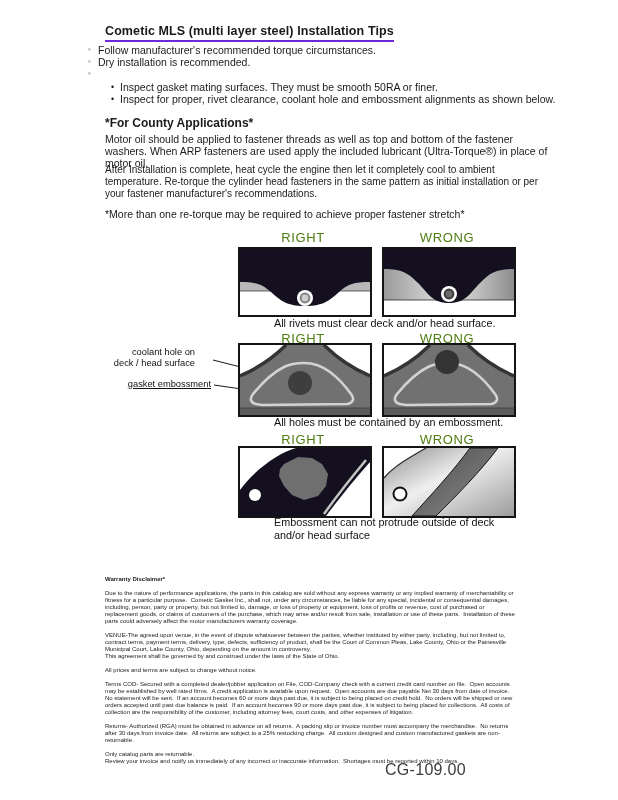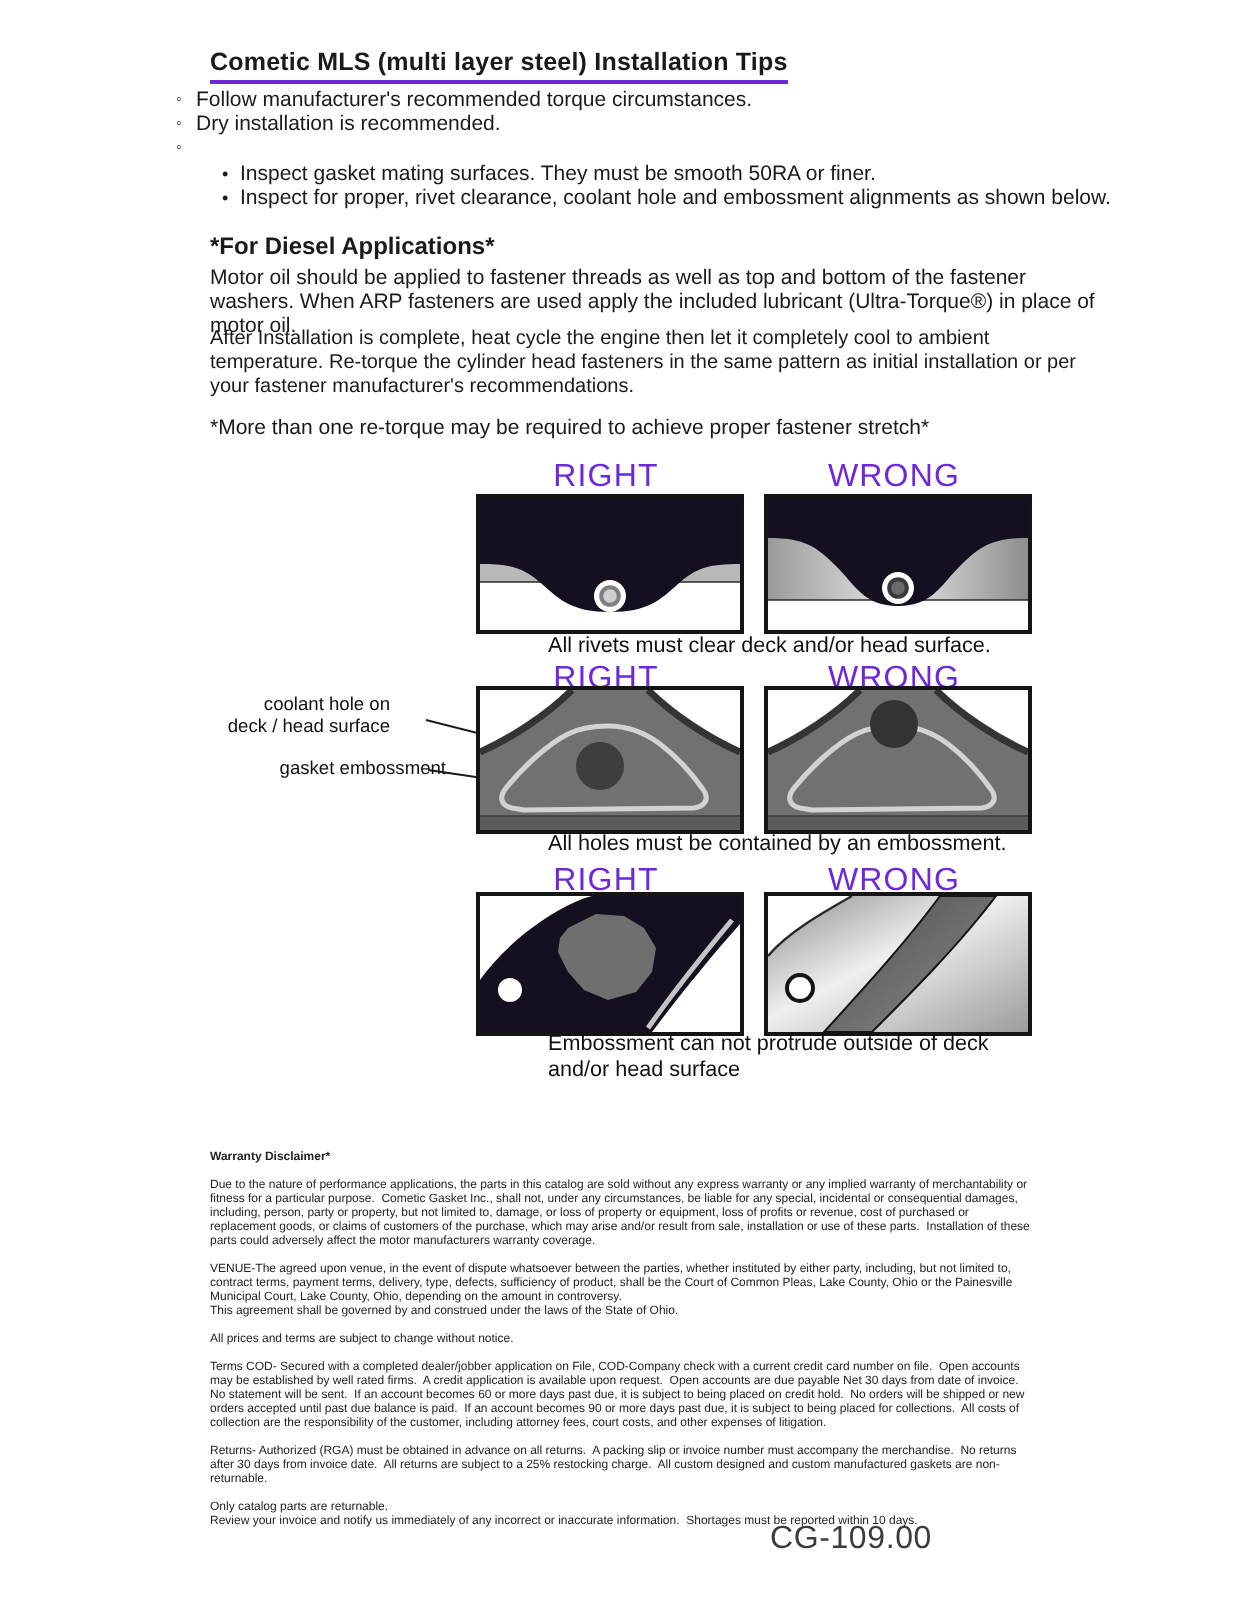--- a/index.html
+++ b/index.html
@@ -14,21 +14,21 @@
   }
   .bullets{left:88px;top:44px;width:505px;font-size:10.5px;line-height:12.2px;}
   .bullet-row{display:flex;}
   .bullet-mark{width:10px;font-size:8px;line-height:12.2px;flex:none;}
   .sub-row{display:flex;margin-left:23px;}
   .sub-mark{width:9px;font-size:9px;line-height:12.2px;flex:none;}
   .diesel-head{left:105px;top:116px;font-size:12px;font-weight:bold;}
   .diesel-p1{left:105px;top:133px;width:445px;font-size:10.5px;line-height:12.2px;}
   .diesel-p2{left:105px;top:164px;width:442px;font-size:10px;line-height:12.2px;}
   .diesel-p3{left:105px;top:208px;width:445px;font-size:10.5px;line-height:12.2px;}
-  .rw-label{width:130px;text-align:center;font-size:16px;letter-spacing:0.6px;color:#6d28d9;}
+  .rw-label{width:130px;text-align:center;font-size:13px;letter-spacing:0.6px;color:#4d7c0f;}
   .panel{width:130px;height:auto;}
   .panel svg{display:block;border:2px solid #141414;}
   .caption{font-size:10.8px;line-height:12.5px;color:#111;margin-left:36px;}
   .ann-label{font-size:9.3px;line-height:10.5px;text-align:right;color:#111;}
   .warranty{left:105px;top:576px;width:412px;font-size:6px;line-height:7px;color:#222;}
   .warranty h4{margin:0 0 7px 0;font-size:6px;font-weight:bold;}
   .warranty p{margin:0 0 7px 0;white-space:pre-wrap;}
   .footer{left:385px;top:761px;font-size:16px;color:#3c3c3c;letter-spacing:0.3px;}
   .leader{stroke:#1a1a1a;stroke-width:1;}
 </style>
@@ -54,21 +54,21 @@
     <div class="sub-row">
       <span class="sub-mark">•</span>
       <span>Inspect gasket mating surfaces.  They must be smooth 50RA or finer.</span>
     </div>
     <div class="sub-row">
       <span class="sub-mark">•</span>
       <span>Inspect for proper, rivet clearance, coolant hole and embossment alignments as shown below.</span>
     </div>
   </div>
 
-  <div class="abs diesel-head">*For Diesel Applications*</div>
+  <div class="abs diesel-head">*For County Applications*</div>
   <div class="abs diesel-p1">Motor oil should be applied to fastener threads as well as top and bottom of the fastener washers. When ARP fasteners are used apply the included lubricant (Ultra-Torque®) in place of motor oil.</div>
   <div class="abs diesel-p2">After Installation is complete, heat cycle the engine then let it completely cool to ambient temperature. Re-torque the cylinder head fasteners in the same pattern as initial installation or per your fastener manufacturer's recommendations.</div>
   <div class="abs diesel-p3">*More than one re-torque may be required to achieve proper fastener stretch*</div>
 
   <div class="abs rw-label" style="left:238px;top:230px;">RIGHT</div>
   <div class="abs rw-label" style="left:382px;top:230px;">WRONG</div>
 
   <div class="abs panel" style="left:238px;top:247px;">
     <svg width="130" height="66" viewBox="0 0 130 66">
       <rect width="130" height="66" fill="#ffffff"></rect>
@@ -100,21 +100,21 @@
 
   <div class="abs caption" style="left:238px;top:317px;">All rivets must clear deck and/or head surface.</div>
 
   <div class="abs rw-label" style="left:238px;top:331px;">RIGHT</div>
   <div class="abs rw-label" style="left:382px;top:331px;">WRONG</div>
 
   <div class="abs ann-label" style="left:84px;top:347px;width:111px;">
     <div>coolant hole on</div>
     <div>deck / head surface</div>
   </div>
-  <div class="abs ann-label" style="left:112px;top:379px;width:111px;">gasket embossment</div>
+  <div class="abs ann-label" style="left:100px;top:379px;width:111px;text-decoration:underline;">gasket embossment</div>
 
   <svg class="abs" style="left:105px;top:331px;" width="240" height="97">
     <line class="leader" x1="108" y1="29" x2="187" y2="49"></line>
     <line class="leader" x1="109" y1="54" x2="157" y2="61"></line>
   </svg>
 
   <div class="abs panel" style="left:238px;top:343px;">
     <svg width="130" height="70" viewBox="0 0 130 70">
       <rect width="130" height="70" fill="#717171"></rect>
       <rect x="0" y="63" width="130" height="7" fill="#5b5b5b"></rect>

